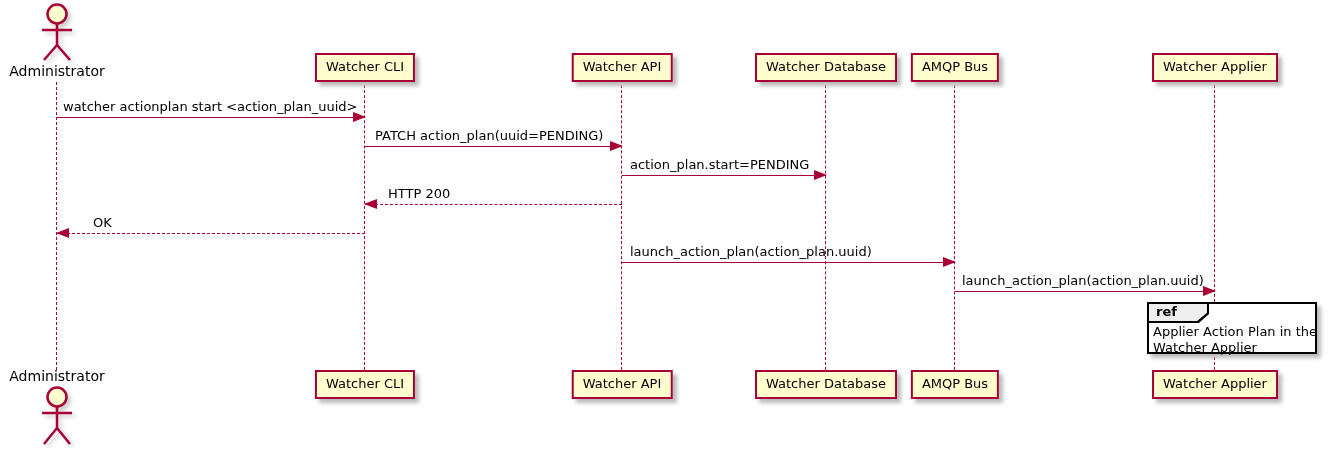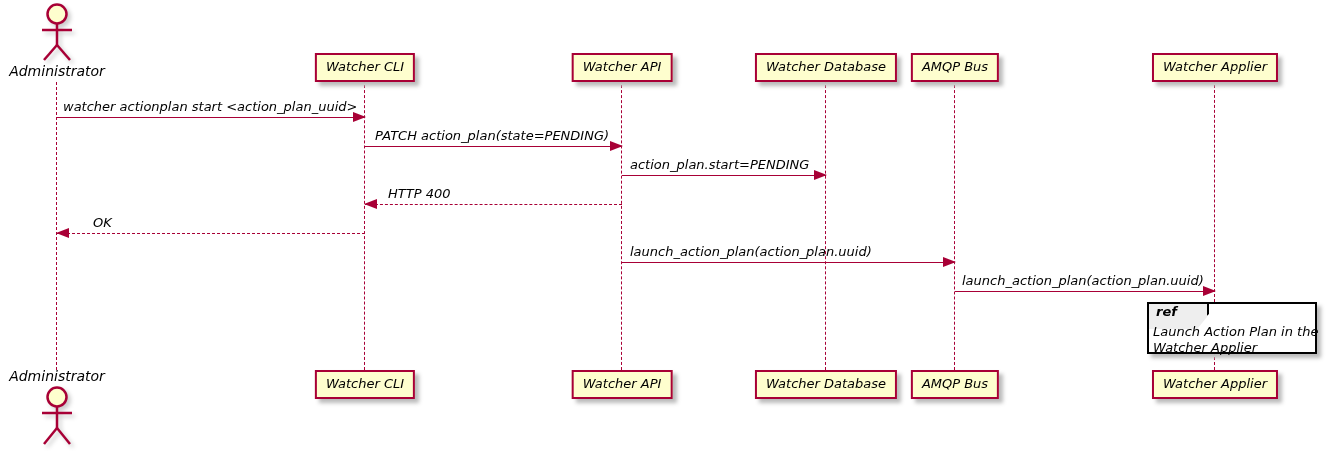--- a/index.html
+++ b/index.html
@@ -12,21 +12,21 @@
     --shadow: #BBBBBB;
   }
   * { margin: 0; padding: 0; box-sizing: border-box; }
   html, body {
     width: 1330px; height: 456px;
     background: var(--background);
     font-family: "DejaVu Sans", sans-serif;
     color: var(--text);
     overflow: hidden;
   }
-  .diagram { position: relative; width: 1330px; height: 456px; font-style: italic; }
+  .diagram { position: relative; width: 1330px; height: 456px; }
 
   
   .lifeline {
     position: absolute; width: 0;
     border-left: 1px dashed var(--line);
   }
 
   
   .pbox {
     position: absolute;
@@ -78,21 +78,21 @@
     background: var(--background);
     border: 2px solid var(--ref-border);
     box-shadow: 4px 4px 4px var(--shadow);
   }
   .ref-tab-outer {
     position: absolute; top: 0; left: 0; width: 60px; height: 19px;
     background: var(--ref-border);
     clip-path: polygon(0 0, 100% 0, 100% 52%, 83% 100%, 0 100%);
   }
   .ref-tab-inner {
-    position: absolute; top: 0; left: 0; width: 58px; height: 25px;
+    position: absolute; top: 0; left: 0; width: 58px; height: 17px;
     background: var(--ref-header-fill);
     clip-path: polygon(0 0, 100% 0, 100% 52%, 83% 100%, 0 100%);
     font-size: 13px; font-weight: bold; line-height: 16px;
     padding-left: 7px;
   }
   .ref-body {
     position: absolute; top: 19px; left: 0; right: 0;
     padding: 1px 4px;
     font-size: 13px; line-height: 16px; white-space: nowrap;
   }
@@ -127,33 +127,33 @@
   <div class="pbox" style="left:955px; top:53px;">AMQP Bus</div>
   <div class="pbox" style="left:1215px;top:53px;">Watcher Applier</div>
 
   <div class="msg" style="left:57px; top:117px; width:308px;">
     <div class="msg-label" style="left:6px;margin-top:36px;">watcher actionplan start &lt;action_plan_uuid&gt;</div>
     <div class="msg-line"></div>
     <div class="arrowhead right"></div>
   </div>
 
   <div class="msg" style="left:365px; top:146px; width:257px;">
-    <div class="msg-label" style="left:10px;">PATCH action_plan(state=PENDING)</div>
+    <div class="msg-label" style="left:10px;">PATCH action_plan(uuid=PENDING)</div>
     <div class="msg-line"></div>
     <div class="arrowhead right"></div>
   </div>
 
   <div class="msg" style="left:622px; top:175px; width:204px;">
     <div class="msg-label" style="left:8px;">action_plan.start=PENDING</div>
     <div class="msg-line"></div>
     <div class="arrowhead right"></div>
   </div>
 
   <div class="msg" style="left:365px; top:204px; width:257px;">
-    <div class="msg-label" style="left:23px;">HTTP 400</div>
+    <div class="msg-label" style="left:23px;">HTTP 200</div>
     <div class="msg-line dashed"></div>
     <div class="arrowhead left"></div>
   </div>
 
   <div class="msg" style="left:57px; top:233px; width:308px;">
     <div class="msg-label" style="left:36px;">OK</div>
     <div class="msg-line dashed"></div>
     <div class="arrowhead left"></div>
   </div>
 
@@ -166,21 +166,21 @@
   <div class="msg" style="left:955px; top:291px; width:260px;">
     <div class="msg-label" style="left:7px;">launch_action_plan(action_plan.uuid)</div>
     <div class="msg-line"></div>
     <div class="arrowhead right"></div>
   </div>
 
   <div class="ref" style="left:1147px; top:302px; width:170px; height:52px;">
     <div class="ref-tab-outer"></div>
     <div class="ref-tab-inner">ref</div>
     <div class="ref-body">
-      <div>Launch Action Plan in the</div>
+      <div>Applier Action Plan in the</div>
       <div>Watcher Applier</div>
     </div>
   </div>
 
   <div class="pbox" style="left:365px; top:370px;">Watcher CLI</div>
   <div class="pbox" style="left:622px; top:370px;">Watcher API</div>
   <div class="pbox" style="left:826px; top:370px;">Watcher Database</div>
   <div class="pbox" style="left:955px; top:370px;">AMQP Bus</div>
   <div class="pbox" style="left:1215px;top:370px;">Watcher Applier</div>
 

